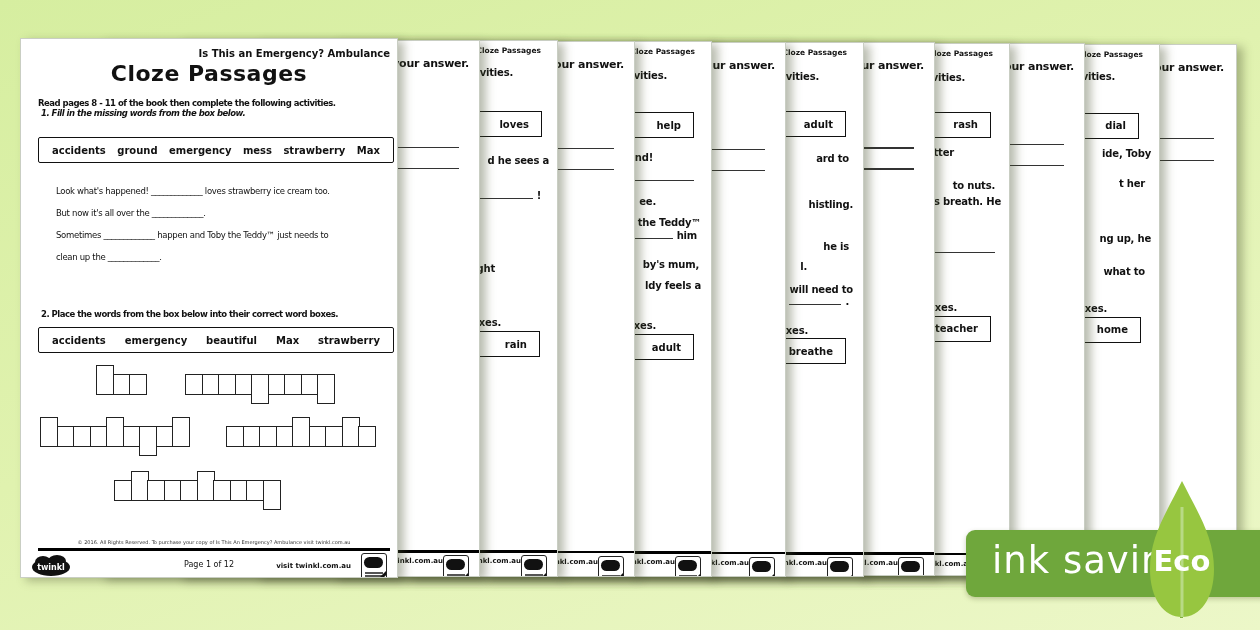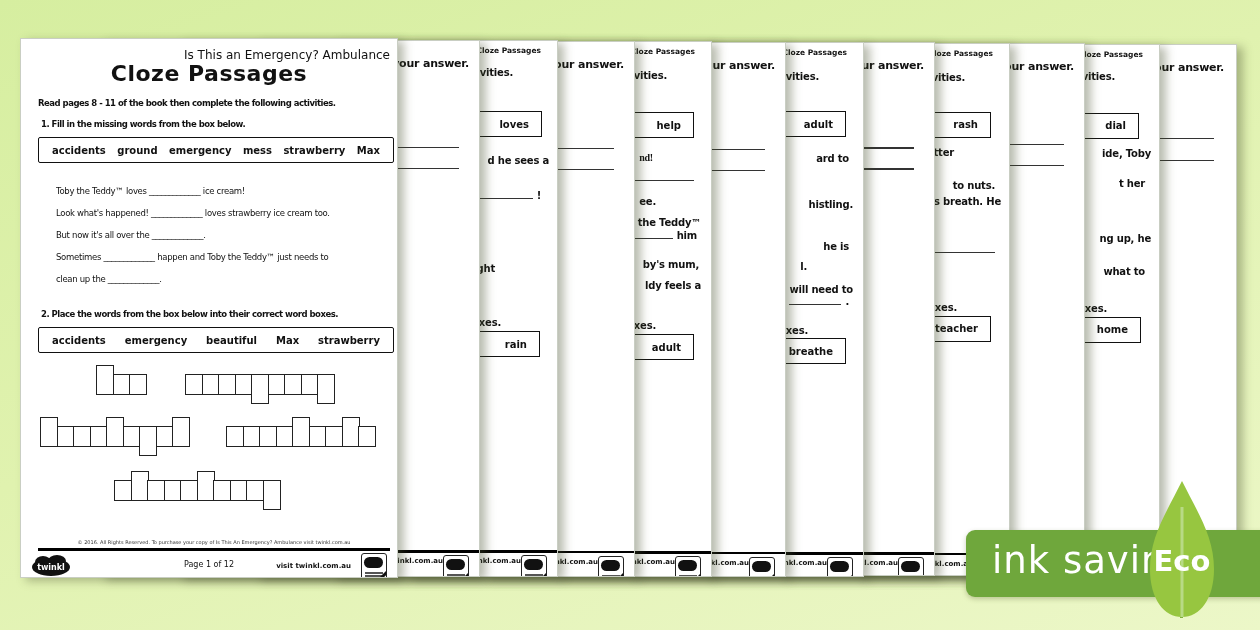--- a/index.html
+++ b/index.html
@@ -7,25 +7,25 @@
     width:1260px;height:630px;position:relative;overflow:hidden;
     background:linear-gradient(160deg,#d6eea0 0%,#e0f2af 45%,#ecf7c8 100%);
     font-family:"DejaVu Sans",sans-serif;color:#111;
   }
   .page{position:absolute;background:#fff;border:1px solid #c9cec3;
     box-shadow:6px 3px 9px rgba(70,80,45,.38);box-sizing:border-box;overflow:hidden;}
   #main-page{left:20px;top:38px;width:378px;height:540px;z-index:40;}
   .stack-page{width:380px;}
 
   
-  .mp-header{position:absolute;top:9px;right:7px;font-size:12px;font-weight:normal;white-space:nowrap;}
+  .mp-header{position:absolute;top:9px;right:7px;font-size:10px;font-weight:bold;white-space:nowrap;}
   .mp-title{position:absolute;top:22px;left:0;right:0;text-align:center;font-size:22px;font-weight:bold;letter-spacing:.5px;}
   .mp-intro{position:absolute;top:59px;left:17px;right:4px;font-size:8.5px;font-weight:bold;letter-spacing:-.5px;white-space:nowrap;}
   .mp-task{position:absolute;left:20px;font-size:8.5px;font-weight:bold;letter-spacing:-.5px;white-space:nowrap;}
-  #task1{top:80px;}
+  #task1{top:69px;font-style:italic;}
   #task2{top:270px;}
   .wordbank{position:absolute;left:17px;width:356px;height:26px;border:1.5px solid #111;border-radius:2px;
     display:flex;align-items:center;justify-content:space-between;padding:0 13px;box-sizing:border-box;
     font-size:10px;font-weight:600;background:#fff;}
   #bank1{top:98px;}
   #bank2{top:288px;}
   #sentences{position:absolute;top:141px;left:35px;right:4px;font-size:8.5px;font-weight:500;letter-spacing:-.3px;}
   #sentences div{height:22px;line-height:22px;white-space:nowrap;overflow:hidden;}
 
   .shape{position:absolute;display:flex;align-items:flex-start;}
@@ -77,21 +77,20 @@
   <div class="mp-task" id="task1">1.  Fill in the missing words from the box below.</div>
   <div class="wordbank" id="bank1">
       <span>accidents</span>
       <span>ground</span>
       <span>emergency</span>
       <span>mess</span>
       <span>strawberry</span>
       <span>Max</span>
     </div>
   <div id="sentences">
-      <div>Toby the Teddy™ loves _____________ ice cream!</div>
       <div>Look what's happened! _____________ loves strawberry ice cream too.</div>
       <div>But now it's all over the _____________.</div>
       <div>Sometimes _____________ happen and Toby the Teddy™ just needs to</div>
       <div>clean up the _____________.</div>
     </div>
   <div class="mp-task" id="task2">2.  Place the words from the box below into their correct word boxes.</div>
   <div class="wordbank" id="bank2">
       <span>accidents</span>
       <span>emergency</span>
       <span>beautiful</span>
@@ -220,21 +219,21 @@
         <div class="l1"></div>
         <div class="pencil"></div>
       </div>
     </div>
     <div class="page stack-page" style="left: 332px; top: 41.2px; height: 535.5px; z-index: 27;">
       <div class="s-header" style="top: 5px; right: 16px;">Cloze Passages</div>
       <div class="frag" style="top: 28px; right: 44px; font-size: 10px;">vities.</div>
       <div class="wordbox" style="top: 70px; right: 17px;">
         <span>help</span>
       </div>
-      <div class="frag" style="top: 110px; right: 58px; font-size: 10px; font-family: Liberation Serif, serif;">nd!</div>
+      <div class="frag" style="top: 110px; right: 58px; font-size: 10px;">nd!</div>
       <div class="hline" style="top: 138px; right: 17px;"></div>
       <div class="frag" style="top: 154px; right: 55px; font-size: 10px;">ee.</div>
       <div class="frag" style="top: 175px; right: 10px; font-size: 10px;">g the Teddy™</div>
       <div class="frag" style="top: 188px; right: 14px; font-size: 10px;"><span class="blank-line" style="width: 42px;"></span><span>him</span></div>
       <div class="frag" style="top: 217px; right: 12px; font-size: 10px;">by's mum,</div>
       <div class="frag" style="top: 238px; right: 10px; font-size: 10px;">ldy feels a</div>
       <div class="frag" style="top: 278px; right: 55px; font-size: 10px;">xes.</div>
       <div class="wordbox" style="top: 292px; right: 17px;">
         <span>adult</span>
       </div>

